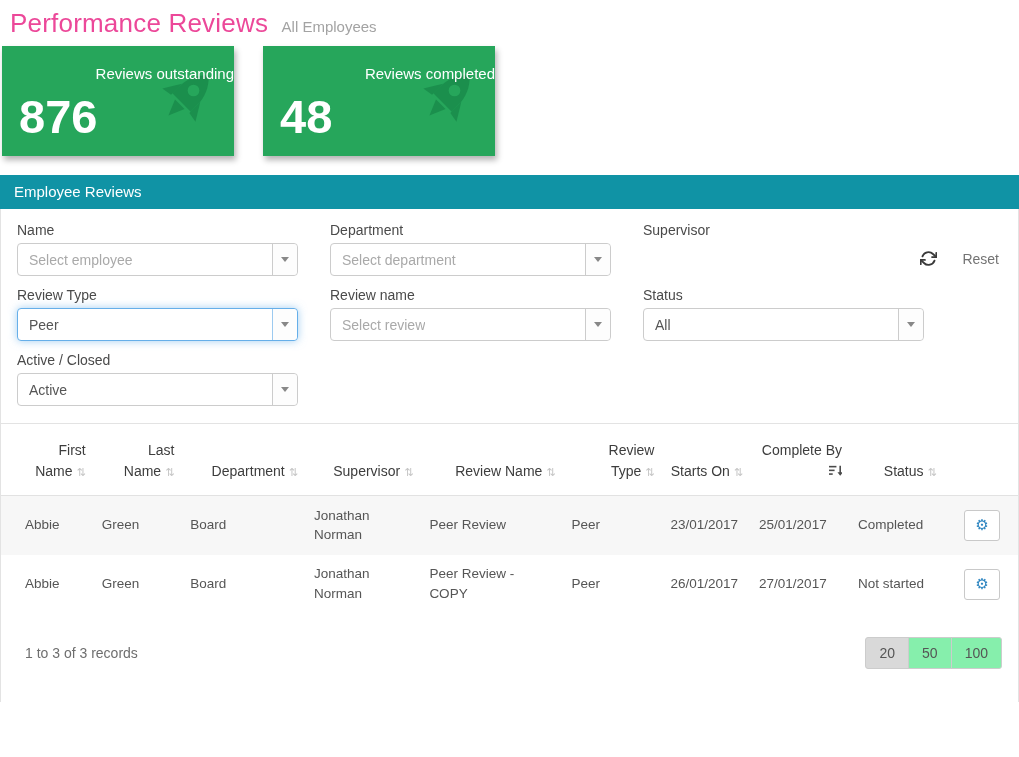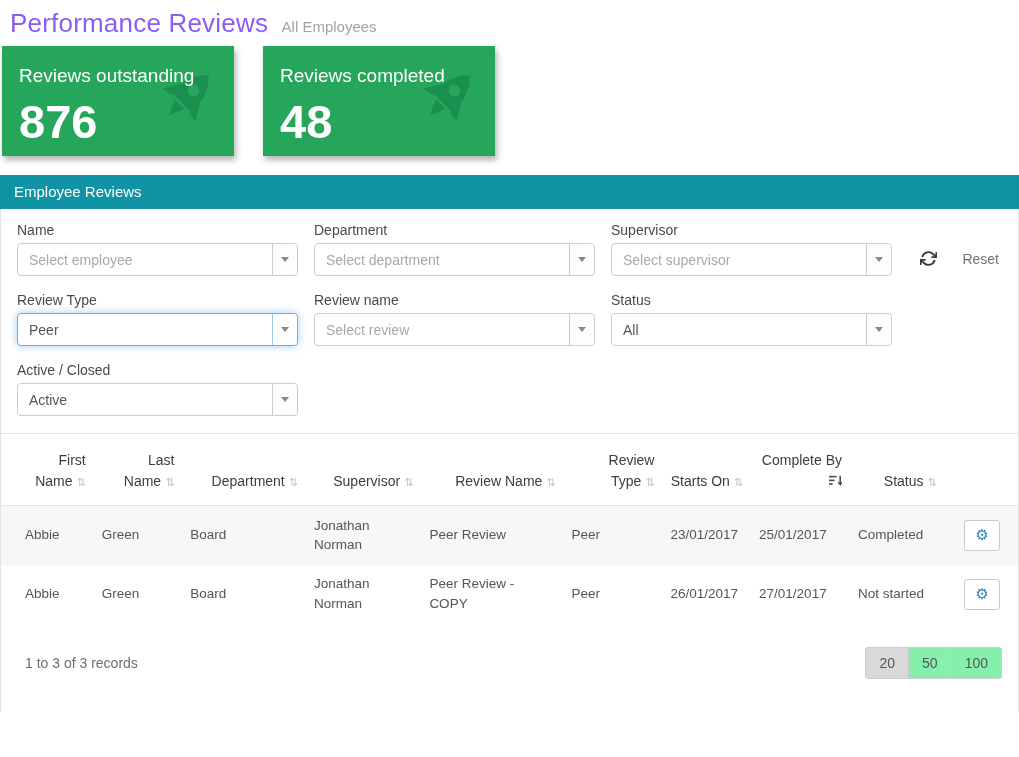--- a/index.html
+++ b/index.html
@@ -5,38 +5,38 @@
   * { box-sizing: border-box; }
   html,body { margin:0; padding:0; }
   body {
     font-family: "Liberation Sans", "DejaVu Sans", sans-serif;
     background:#fff; color:#444; width:1019px;
   }
   .page { width:1019px; height:757px; overflow:hidden; position:relative; background:#fff; }
 
   
   .page-header { padding:8px 12px 0 10px; }
-  .page-title { display:inline; font-size:26px; font-weight:400; color:#8b5cf6; margin:0; letter-spacing:.2px; }
+  .page-title { display:inline; font-size:26px; font-weight:400; color:#ec4899; margin:0; letter-spacing:.2px; }
   .page-subtitle { font-size:15px; color:#a3a3a3; margin-left:9px; }
 
   
   .cards { display:flex; gap:29px; margin:7px 0 0 2px; }
   .card { position:relative; width:232px; height:110px; background:#26a65b; color:#fff;
           box-shadow:2px 4px 6px rgba(0,0,0,.30); overflow:hidden; }
-  .card-label { font-size:19px; margin:19px 0 0 17px; position:relative; z-index:2; }
+  .card-label { font-size:15px; margin:19px 0 0 17px; position:relative; z-index:2;text-align:right; }
   .card-value { font-size:47px; font-weight:bold; margin:7px 0 0 17px; position:relative; z-index:2; }
   .rocket { position:absolute; right:12px; top:16px; transform:rotate(45deg); z-index:1; }
 
   
   .panel { margin-top:19px; border-left:1px solid #e3e3e3; border-right:1px solid #e3e3e3; }
   .panel-header { background:#1093a5; color:#fff; font-size:15px; padding:8px 14px 9px; margin:0 -1px; }
 
   
   .filters { position:relative; padding:13px 16px 17px; border-bottom:1px solid #e3e3e3; }
-  .filter-grid { display:grid; grid-template-columns:281px 281px 281px; column-gap:32px; row-gap:11px;gap:16px; }
+  .filter-grid { display:grid; grid-template-columns:281px 281px 281px; column-gap:32px; row-gap:11px; }
   .field-label { font-size:14px; color:#4a4a4a; margin-bottom:5px; }
   .select { position:relative; height:33px; border:1px solid #ccc; border-radius:4px; background:#fff;
             font-size:14px; display:flex; align-items:center; padding:0 32px 0 11px; cursor:pointer; }
   .select .value { color:#555; white-space:nowrap; overflow:hidden; }
   .select .value.placeholder { color:#a9a9a9; }
   .caret-box { position:absolute; top:0; right:0; width:25px; height:100%; border-left:1px solid #ccc;
                display:flex; align-items:center; justify-content:center; border-radius:0 4px 4px 0; background:#fdfdfd; }
   .caret { width:0; height:0; border-left:4px solid transparent; border-right:4px solid transparent; border-top:5px solid #888; }
   .select.focused { border-color:#66afe9; box-shadow:0 0 8px rgba(102,175,233,.6); }
   .select.focused .caret-box { border-left-color:#9ccaf0; }
@@ -124,26 +124,20 @@
           <div class="field-label">Department</div>
           <div class="select">
             <span class="value placeholder">Select department</span>
             <span class="caret-box">
                 <span class="caret"></span>
               </span>
           </div>
         </div>
         <div class="field">
           <div class="field-label">Supervisor</div>
-          <div class="select">
-            <span class="value placeholder">Select supervisor</span>
-            <span class="caret-box">
-                <span class="caret"></span>
-              </span>
-          </div>
         </div>
 
         <div class="field">
           <div class="field-label">Review Type</div>
           <div class="select focused">
             <span class="value">Peer</span>
             <span class="caret-box">
                 <span class="caret"></span>
               </span>
           </div>

